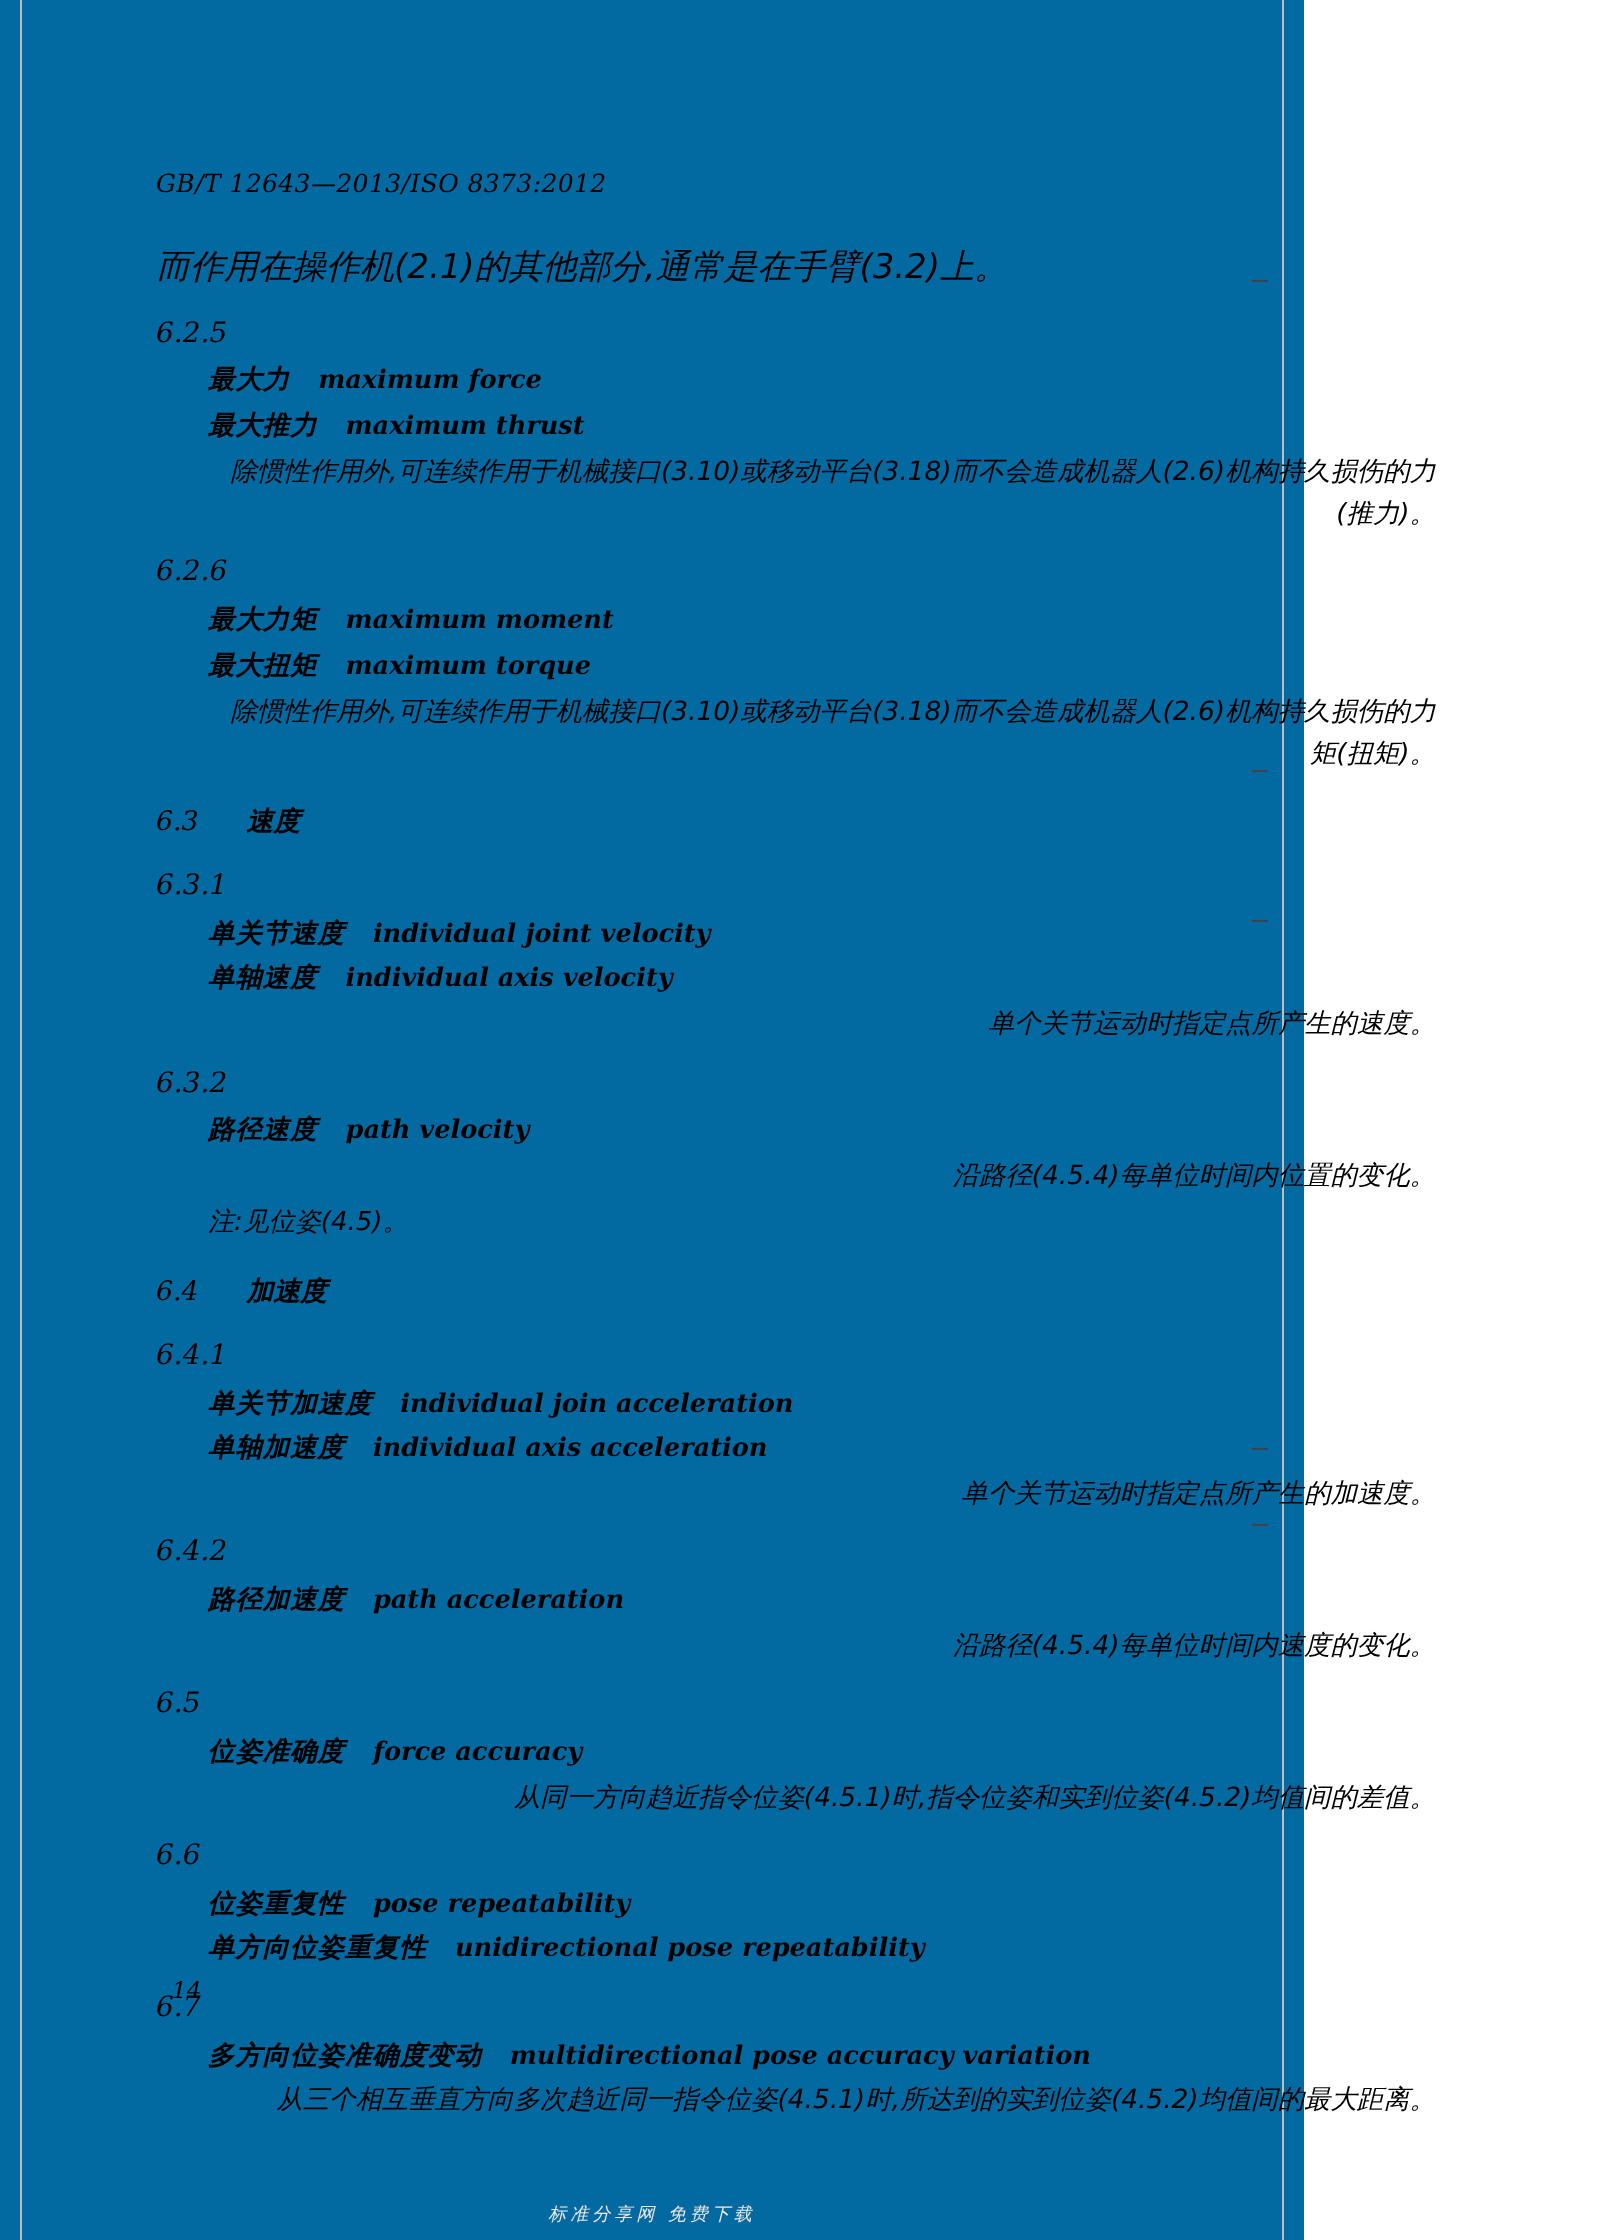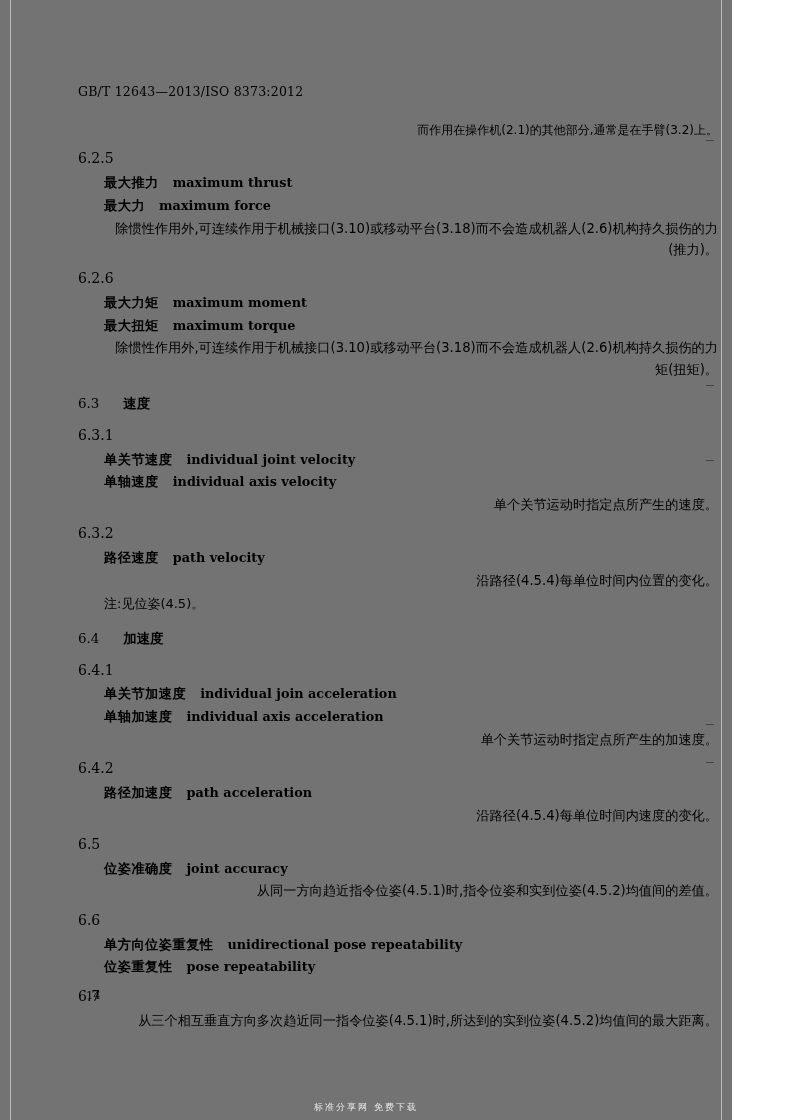--- a/index.html
+++ b/index.html
@@ -11,23 +11,24 @@
     width: 800px;
     height: 1120px;
     font-family: "DejaVu Sans", "Liberation Sans", sans-serif;
     color: #000000;
     position: relative;
     overflow: hidden;
   }
   .page {
     position: absolute;
     left: 0; top: 0;
-    width: 732px;
+    width: 652px;
     height: 1120px;
-    background: #737373;
+    background: #0369a1;
+    font-style: italic;
   }
   
   .edge-line {
     position: absolute;
     background: #bdbdbd;
   }
   .edge-left  { left: 10px; top: 0; width: 1px; height: 1120px; }
   .edge-right { right: 10px; top: 0; width: 1px; height: 1120px; }
 
   
@@ -47,25 +48,24 @@
   }
 
   .header-line {
     font-size: 12.5px;
     letter-spacing: 0.2px;
     margin-bottom: 22px;
     font-family: "DejaVu Serif", "Liberation Serif", serif;
   }
 
   .para {
-    font-size: 12px;
+    font-size: 17px;
     line-height: 1.62;
     margin: 12px 0 2px 0;
     font-family: "DejaVu Sans", "Liberation Sans", sans-serif;
-    text-align: right;
   }
 
   .clause-num {
     font-size: 14px;
     line-height: 1.55;
     margin: 8px 0 2px 0;
     font-family: "DejaVu Serif", "Liberation Serif", serif;
   }
   .clause-title {
     font-size: 13.4px;
@@ -141,24 +141,24 @@
   <div class="tick" style="top:762px;"></div>
 
   <div class="content">
 
     <div class="header-line">GB/T 12643—2013/ISO 8373:2012</div>
 
     <div class="para">而作用在操作机(2.1)的其他部分,通常是在手臂(3.2)上。</div>
 
     <div class="clause-num">6.2.5</div>
     <div class="term">
+      <span class="zh">最大力</span><span class="en">maximum force</span>
+    </div>
+    <div class="term">
       <span class="zh">最大推力</span><span class="en">maximum thrust</span>
-    </div>
-    <div class="term">
-      <span class="zh">最大力</span><span class="en">maximum force</span>
     </div>
     <div class="def">除惯性作用外,可连续作用于机械接口(3.10)或移动平台(3.18)而不会造成机器人(2.6)机构持久损伤的力(推力)。</div>
 
     <div class="clause-num">6.2.6</div>
     <div class="term">
       <span class="zh">最大力矩</span><span class="en">maximum moment</span>
     </div>
     <div class="term">
       <span class="zh">最大扭矩</span><span class="en">maximum torque</span>
     </div>
@@ -198,33 +198,36 @@
     <div class="def">单个关节运动时指定点所产生的加速度。</div>
 
     <div class="clause-num">6.4.2</div>
     <div class="term">
       <span class="zh">路径加速度</span><span class="en">path acceleration</span>
     </div>
     <div class="def">沿路径(4.5.4)每单位时间内速度的变化。</div>
 
     <div class="clause-num">6.5</div>
     <div class="term">
-      <span class="zh">位姿准确度</span><span class="en">joint accuracy</span>
+      <span class="zh">位姿准确度</span><span class="en">force accuracy</span>
     </div>
     <div class="def">从同一方向趋近指令位姿(4.5.1)时,指令位姿和实到位姿(4.5.2)均值间的差值。</div>
 
     <div class="clause-num">6.6</div>
     <div class="term">
+      <span class="zh">位姿重复性</span><span class="en">pose repeatability</span>
+    </div>
+    <div class="term">
       <span class="zh">单方向位姿重复性</span><span class="en">unidirectional pose repeatability</span>
     </div>
-    <div class="term">
-      <span class="zh">位姿重复性</span><span class="en">pose repeatability</span>
-    </div>
 
     <div class="clause-num">6.7</div>
+    <div class="term">
+      <span class="zh">多方向位姿准确度变动</span><span class="en">multidirectional pose accuracy variation</span>
+    </div>
     <div class="def">从三个相互垂直方向多次趋近同一指令位姿(4.5.1)时,所达到的实到位姿(4.5.2)均值间的最大距离。</div>
 
   </div>
 
   <div class="page-number">14</div>
   <div class="footer-faint">标准分享网 免费下载</div>
 
 </div>
 
 </body></html>

